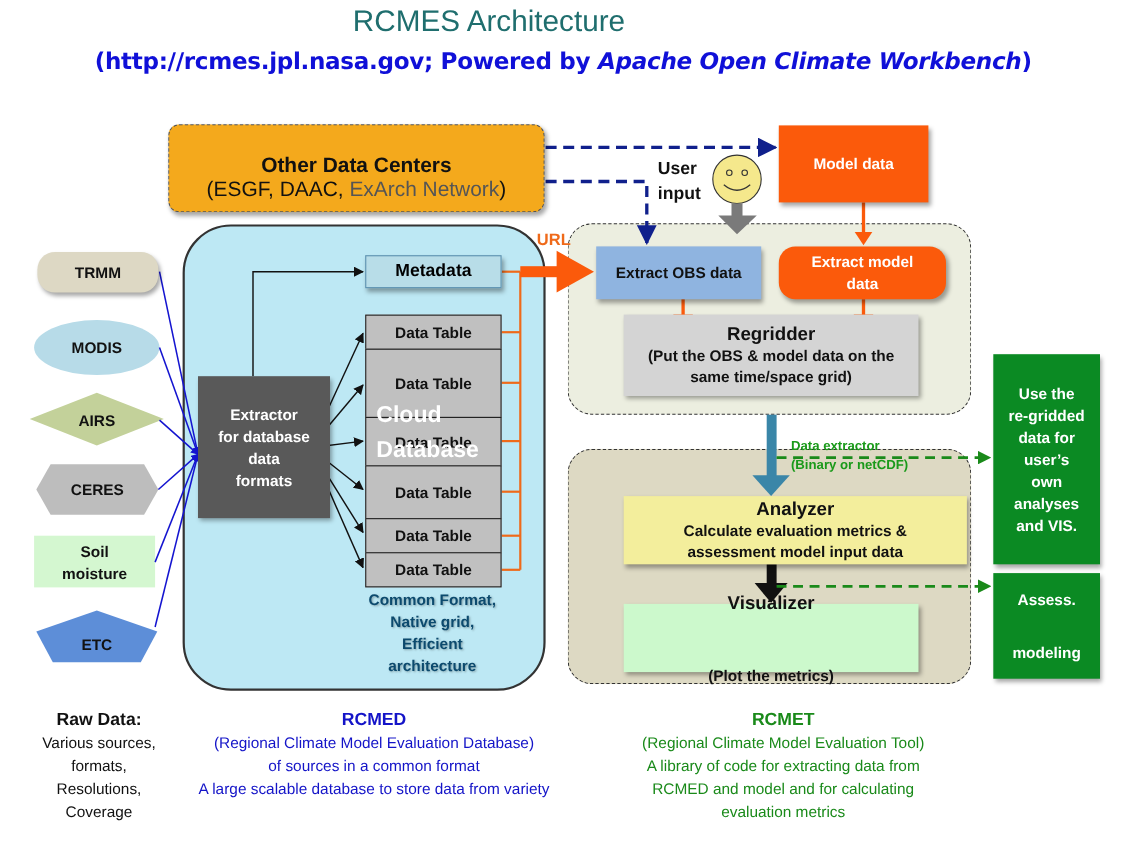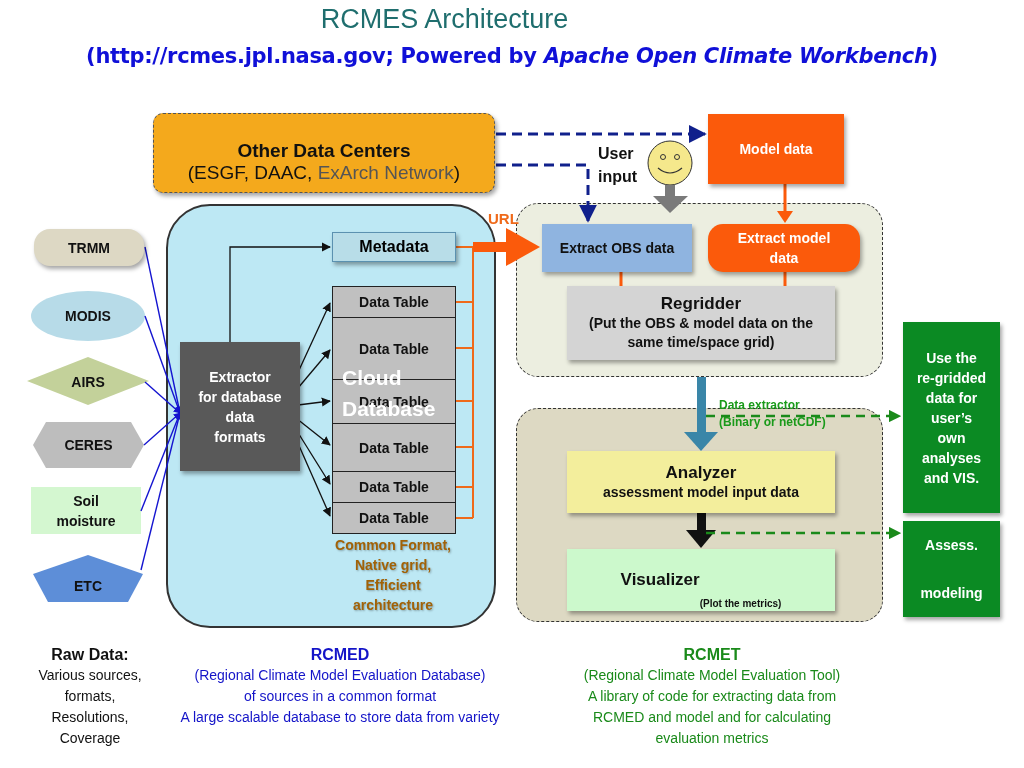--- a/index.html
+++ b/index.html
@@ -18,33 +18,33 @@
   .odc .s .grey { color:#555; }
   .rcmed-bg { left:166px; top:204px; width:330px; height:424px; background:#bde8f4; border:2px solid #333; border-radius:44px; }
   .regrid-bg { left:516px; top:203px; width:367px; height:174px; background:#eceee0; border:1.5px dashed #333; border-radius:22px; }
   .analyze-bg { left:516px; top:408px; width:367px; height:214px; background:#ddd9c3; border:1.5px dashed #333; border-radius:22px; }
   .src { font-size:14px; color:#111; }
   .trmm { left:34px; top:229px; width:110px; height:37px; background:#ddd8c4; border-radius:16px; }
   .metadata { left:332px; top:232px; width:124px; height:30px; background:#b8dde8; border:1px solid #5b91b0; font-size:16px; }
   .dt { left:332px; width:124px; background:#c0c0c0; border:1px solid #222; font-size:14px; color:#111; }
   .extractor { left:180px; top:342px; width:120px; height:129px; background:#595959; color:#fff; font-size:14px; line-height:20px; }
   .cloud { left:342px; top:362px; color:#fff; font-size:21px; font-weight:bold; line-height:31px; font-family:"Liberation Sans", sans-serif; }
-  .commonfmt { left:320px; top:535px; width:146px; text-align:center; font-weight:bold; font-size:14px; line-height:20px; color:#a16207; font-family:"Liberation Sans", sans-serif; text-shadow:1px 1px 2px rgba(0,0,0,0.3); }
+  .commonfmt { left:320px; top:535px; width:146px; text-align:center; font-weight:bold; font-size:14px; line-height:20px; color:#0c4a6e; font-family:"Liberation Sans", sans-serif; text-shadow:1px 1px 2px rgba(0,0,0,0.3); }
   .model { left:708px; top:114px; width:136px; height:70px; background:#fb5a0b; color:#fff; font-size:14px; }
   .extobs { left:542px; top:224px; width:150px; height:48px; background:#8fb4e0; color:#111; font-size:14px; }
   .extmod { left:708px; top:224px; width:152px; height:48px; background:#fb5a0b; color:#fff; font-size:14px; line-height:20px; }
   .regridder { left:567px; top:286px; width:268px; height:74px; background:#d4d4d4; color:#111; flex-direction:column; }
   .regridder .h { font-size:17px; }
   .regridder .s { font-size:14px; line-height:19px; }
-  .analyzer { left:567px; top:451px; width:268px; height:62px; background:#f3ee9c; color:#111; flex-direction:column; }
+  .analyzer { left:567px; top:451px; width:312px; height:62px; background:#f3ee9c; color:#111; flex-direction:column; }
   .analyzer .h { font-size:17px; }
   .analyzer .s { font-size:14px; line-height:19px; }
-  .visualizer { left:567px; top:549px; width:268px; height:62px; background:#ccf9cc; color:#111; flex-direction:row; }
+  .visualizer { left:567px; top:549px; width:268px; height:62px; background:#ccf9cc; color:#111; flex-direction:column; }
   .visualizer .h { font-size:17px; }
-  .visualizer .s { font-size:10px;margin-top:47px; }
+  .visualizer .s { font-size:14px;margin-top:47px; }
   .usegrid { left:903px; top:322px; width:97px; height:191px; background:#0b8a23; color:#fff; font-size:14px; line-height:20px; }
   .assess { left:903px; top:521px; width:97px; height:96px; background:#0b8a23; color:#fff; font-size:14px; line-height:20px;gap:28px; }
   .userinput { left:598px; top:142px; font-weight:bold; font-size:16px; line-height:23px; color:#111; font-family:"Liberation Sans", sans-serif; }
   .url { left:488px; top:210px; font-weight:bold; font-size:15px; color:#ef6a1a; font-family:"Liberation Sans", sans-serif; }
   .dataext { left:719px; top:397px; font-weight:bold; font-size:12px; line-height:17px; color:#1a9a1a; font-family:"Liberation Sans", sans-serif; }
   .footer { font-family:"Liberation Sans", sans-serif; text-align:center; font-size:14px; line-height:21px; }
   .raw { left:20px; top:644px; width:140px; color:#111; }
   .raw .h { font-weight:bold; font-size:16px; }
   .rcmed { left:150px; top:644px; width:380px; color:#1414c8; }
   .rcmed .h { font-weight:bold; font-size:16px; }
@@ -211,20 +211,21 @@
   <div class="s">same time/space grid)</div>
 </div>
 
 <div class="abs dataext">
   <div>Data extractor</div>
   <div>(Binary or netCDF)</div>
 </div>
 
 <div class="box analyzer shadow">
   <div class="h">Analyzer</div>
+  <div class="s">Calculate evaluation metrics &amp;</div>
   <div class="s">assessment model input data</div>
 </div>
 
 <div class="box visualizer shadow">
   <div class="h">Visualizer</div>
   <div class="s">(Plot the metrics)</div>
 </div>
 
 <div class="box usegrid shadow" style="flex-direction:column;">
   <span>Use the</span>

